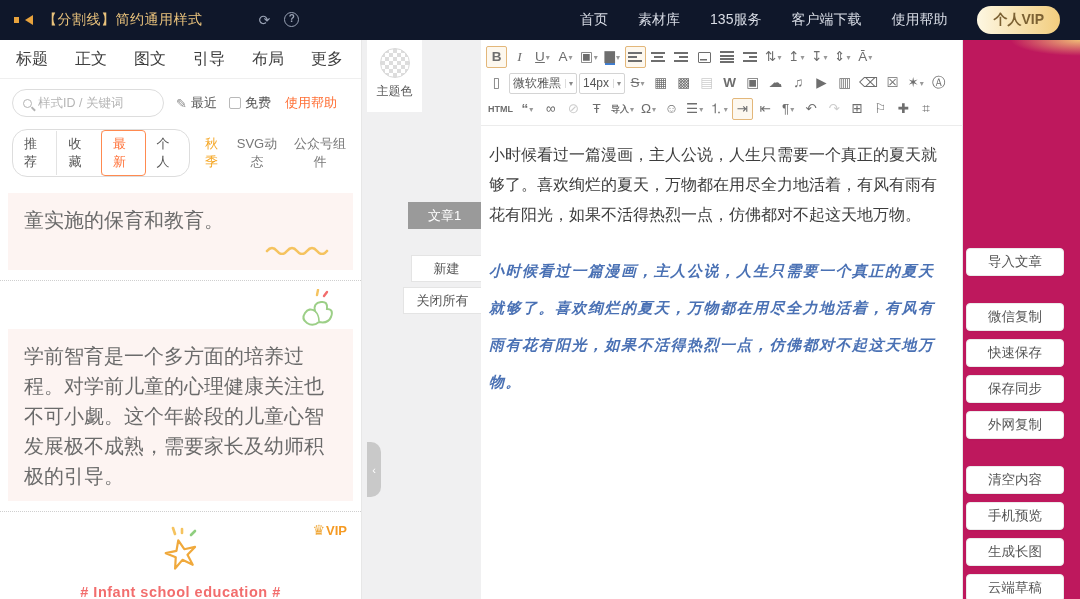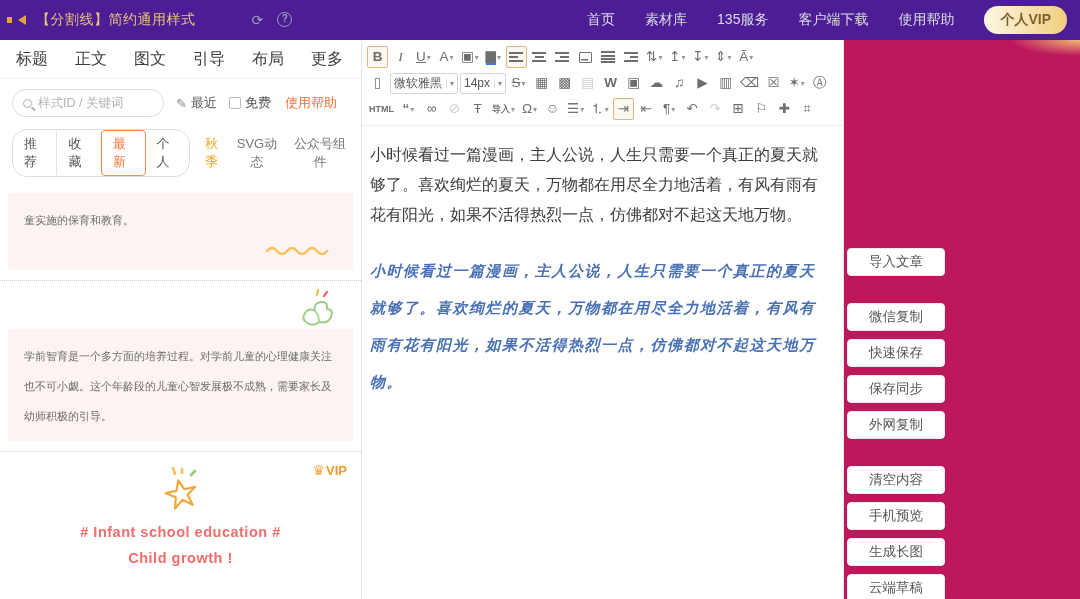--- a/index.html
+++ b/index.html
@@ -1,21 +1,21 @@
 <!DOCTYPE html>
 <html><head>
 <meta charset="utf-8">
 <style>
   * { box-sizing: border-box; margin: 0; padding: 0; }
   html,body { width:1080px; height:599px; overflow:hidden; }
   body { font-family:"Liberation Sans","DejaVu Sans",sans-serif; font-size:13px; color:#444; background:#fff; }
   #app { width:1080px; height:599px; display:flex; flex-direction:column; }
 
   
-  .topbar { height:40px; background:#4c1d95; display:flex; align-items:center; padding:0 13px; flex:none; }
+  .topbar { height:40px; background:#0f172a; display:flex; align-items:center; padding:0 20px; flex:none; }
   .tb-left { display:flex; align-items:center; gap:8px; }
   .speaker { width:0; height:0; border:5px solid transparent; border-right:8px solid #e8a33d; position:relative; margin-right:2px; }
   .speaker::after { content:""; position:absolute; left:-11px; top:-3px; width:5px; height:6px; background:#e8a33d; }
   .doc-title { color:#e9c27c; font-size:14px; letter-spacing:.5px; }
   .tb-icons { display:flex; gap:14px; margin-left:56px; color:#9aa3b5; font-size:14px; }
   .circle-q { width:15px; height:15px; border:1.5px solid #9aa3b5; border-radius:50%; font-size:10px; line-height:12px; text-align:center; font-weight:bold; }
   .tb-nav { margin-left:auto; display:flex; align-items:center; gap:30px;text-align:right; }
   .tb-nav .nav-item { color:#d9dde6; font-size:14px; cursor:pointer; }
   .vip-btn { background:linear-gradient(90deg,#fdf7e2,#f2cd7e); color:#7c6133; font-size:14px; padding:5px 16px; border-radius:16px; font-weight:bold; }
 
@@ -38,21 +38,21 @@
   .style-center { color:#ff6f35; font-size:13px; margin-left:2px; }
   .lp-filter-row { display:flex; align-items:center; padding:4px 12px 10px; gap:10px; flex:none; }
   .seg { display:flex; align-items:center; border:1px solid #ddd; border-radius:15px; overflow:hidden; }
   .seg-item { padding:4px 11px; font-size:13px; color:#555; border-right:1px solid #e3e3e3; cursor:pointer; }
   .seg-item:last-child { border-right:none; }
   .seg-item.active { color:#ff6f35; border:1px solid #ff8a50; border-radius:4px; margin:0 -1px; background:#fff; }
   .ex-filter { font-size:13px; color:#777; cursor:pointer; }
   .ex-filter.hl { color:#f5a623; }
   .lp-cards { flex:1; overflow:hidden; position:relative; }
   .card-box { background:#fdf4f2; margin:6px 8px 10px; padding:12px 16px 10px; color:#666; }
-  .card-box .txt { font-size:11px; line-height:30px; color:#6b6b6b; }
+  .card-box .txt { font-size:20px; line-height:30px; color:#6b6b6b; }
   .squig-r { text-align:right; padding:8px 6px 2px; }
   .dotted-div { border-top:1px dotted #cfcfcf; margin:4px 0 6px; }
   .plant-row { text-align:right; padding:2px 26px 0 0; height:40px; }
   .card3 { padding:6px 10px 0; text-align:center; position:relative; }
   .vip-badge { position:absolute; right:14px; top:4px; display:flex; align-items:center; gap:1px; color:#f59a23; font-weight:bold; font-size:13px; }
   .crown { color:#f0a93c; font-size:14px; }
   .star-wrap { padding:2px 0 4px; }
   .red-line { color:#f26d6d; font-weight:bold; font-size:14.5px; line-height:26px; letter-spacing:.5px; }
 
   
@@ -211,20 +211,32 @@
               <line x1="36" y1="9" x2="40" y2="5" stroke="#8fce7f" stroke-width="2.6" stroke-linecap="round"></line>
             </svg>
           </div>
           <div class="red-line"># Infant school education #</div>
           <div class="red-line">Child growth !</div>
 
         </div>
       </div>
     </div>
 
+    <div class="mid-strip">
+      <div class="theme-card">
+        <div class="theme-circle"></div>
+        <div class="theme-label">主题色</div>
+      </div>
+      <div class="art-tab">文章1</div>
+      <div class="mid-btn btn-new">新建</div>
+      <div class="mid-btn btn-closeall">关闭所有</div>
+      <div class="collapse-handle">
+        <span>‹</span>
+      </div>
+    </div>
 
     <div class="editor">
       <div class="toolbar">
         <div class="tb-row">
             <span class="tb active">
               <span class="g bo">B</span>
             </span>
             <span class="tb">
               <span class="g it">I</span>
             </span>

